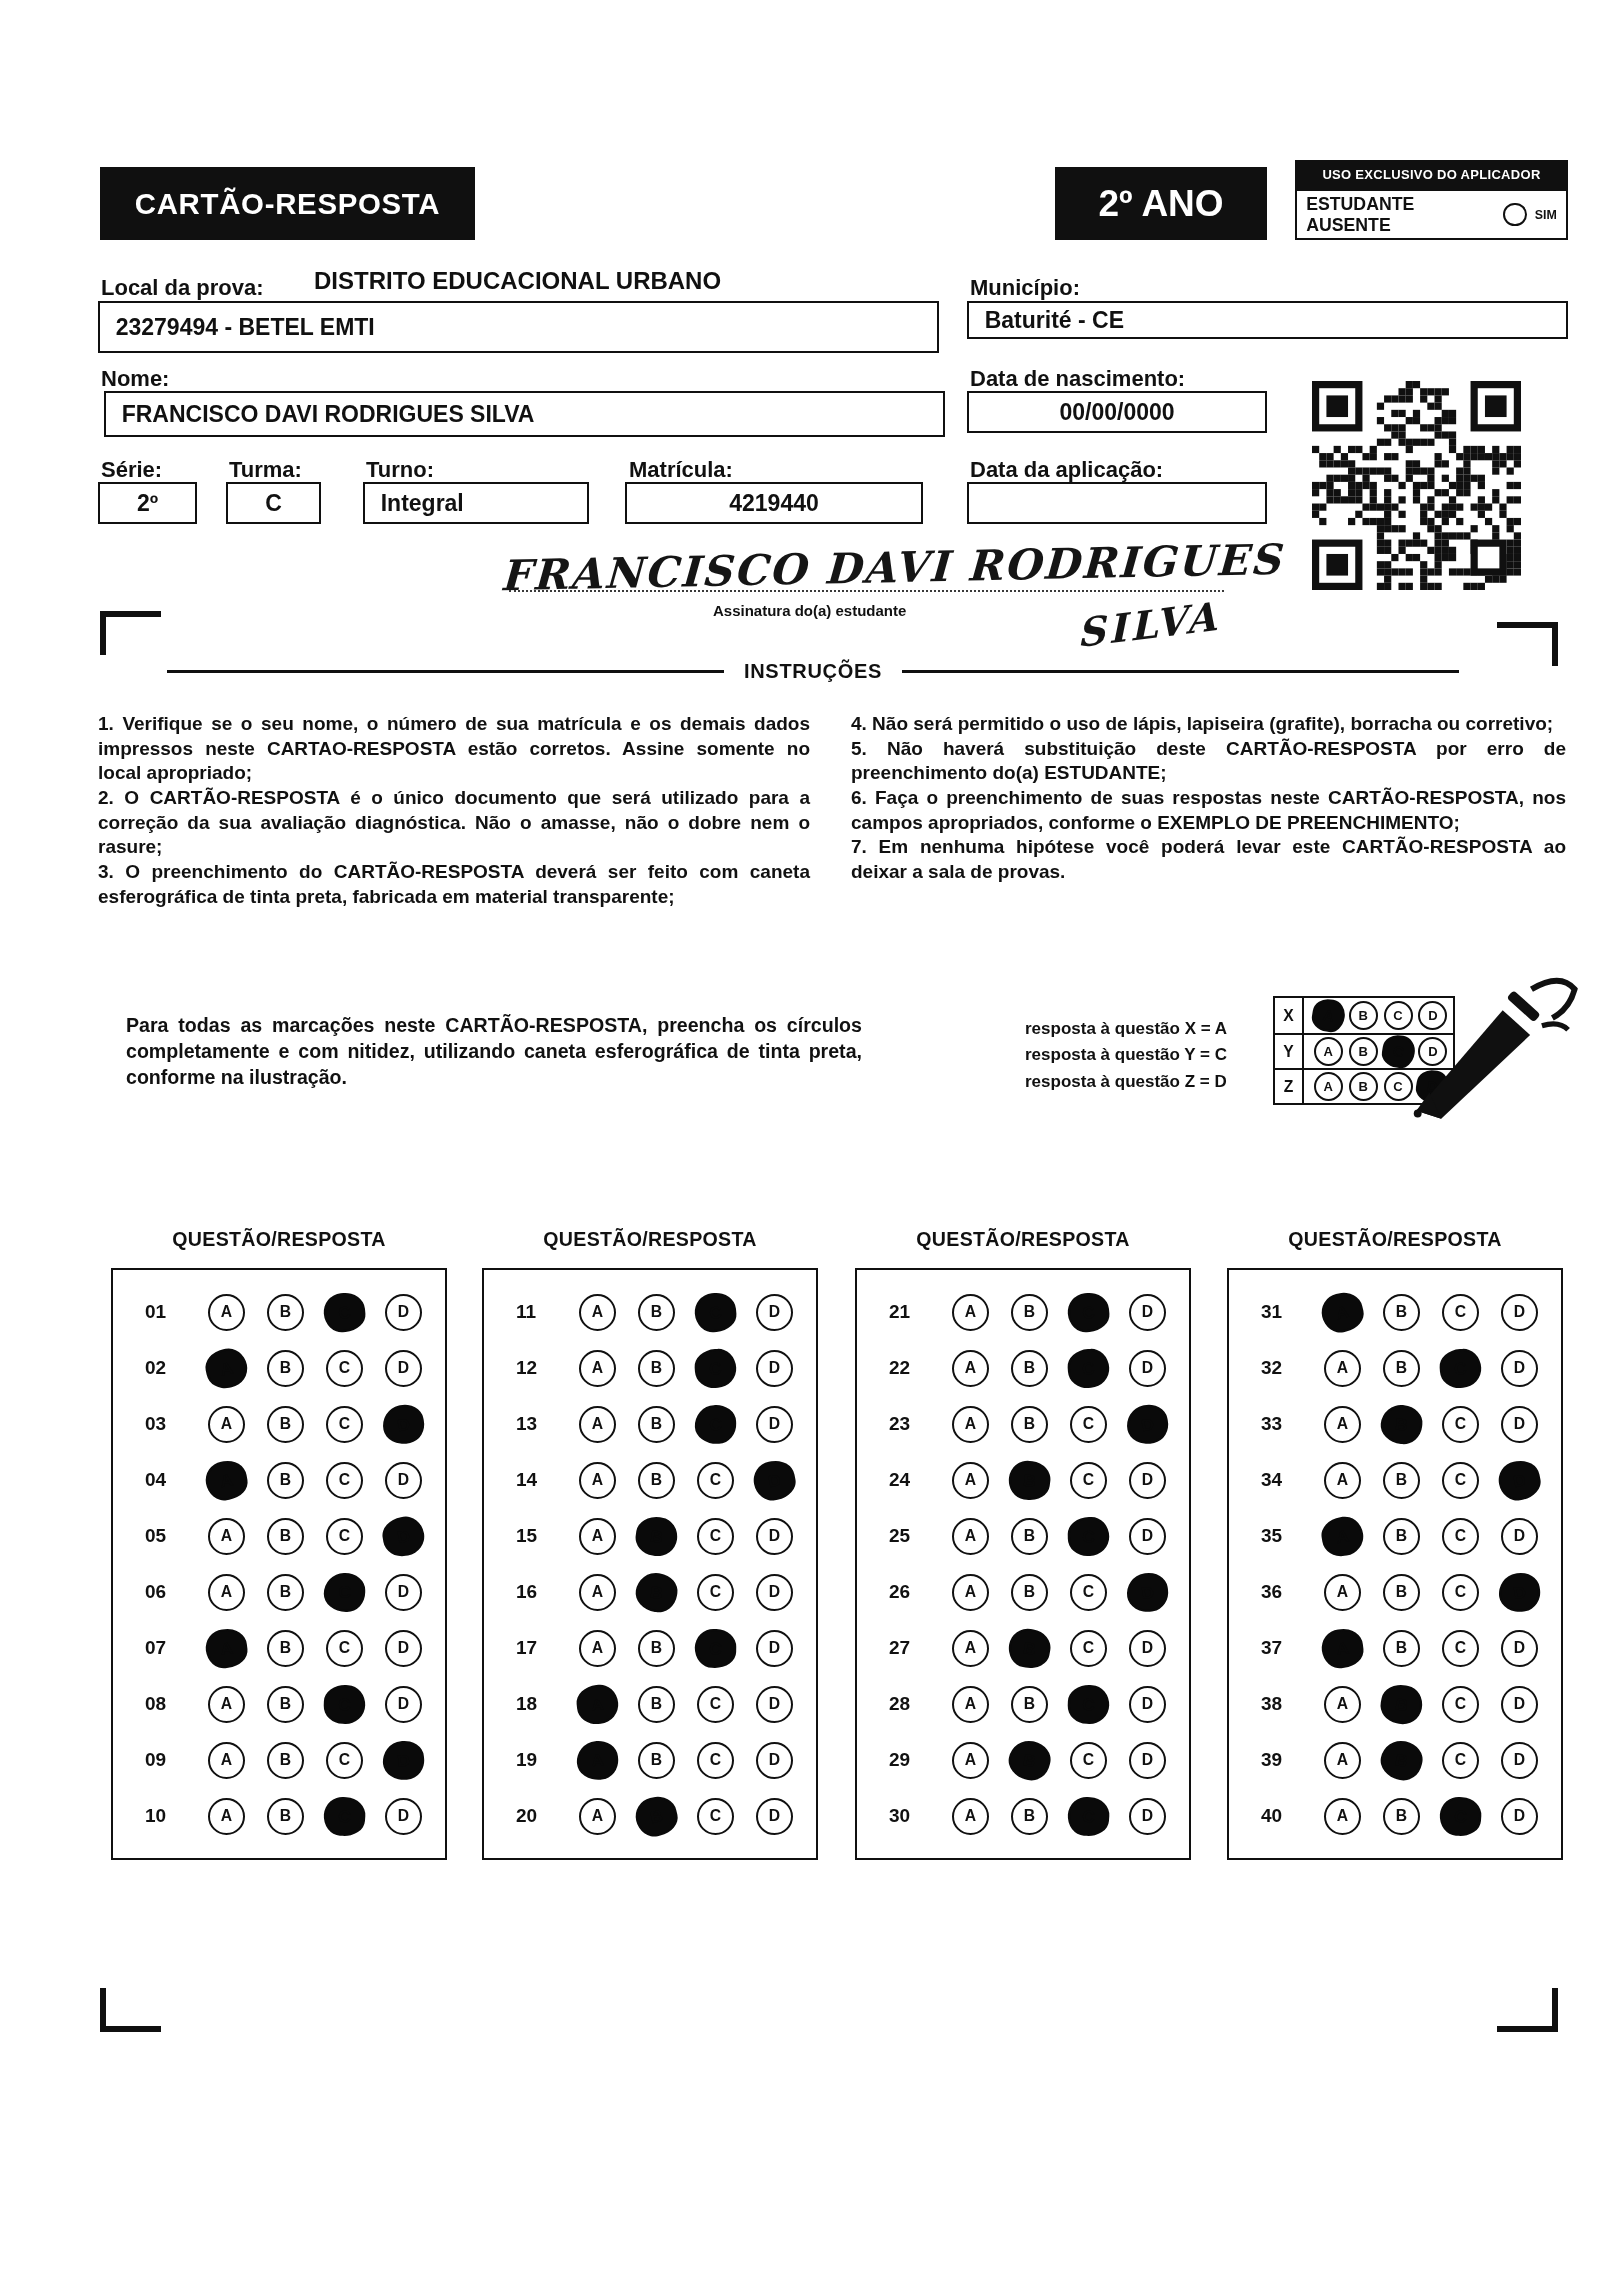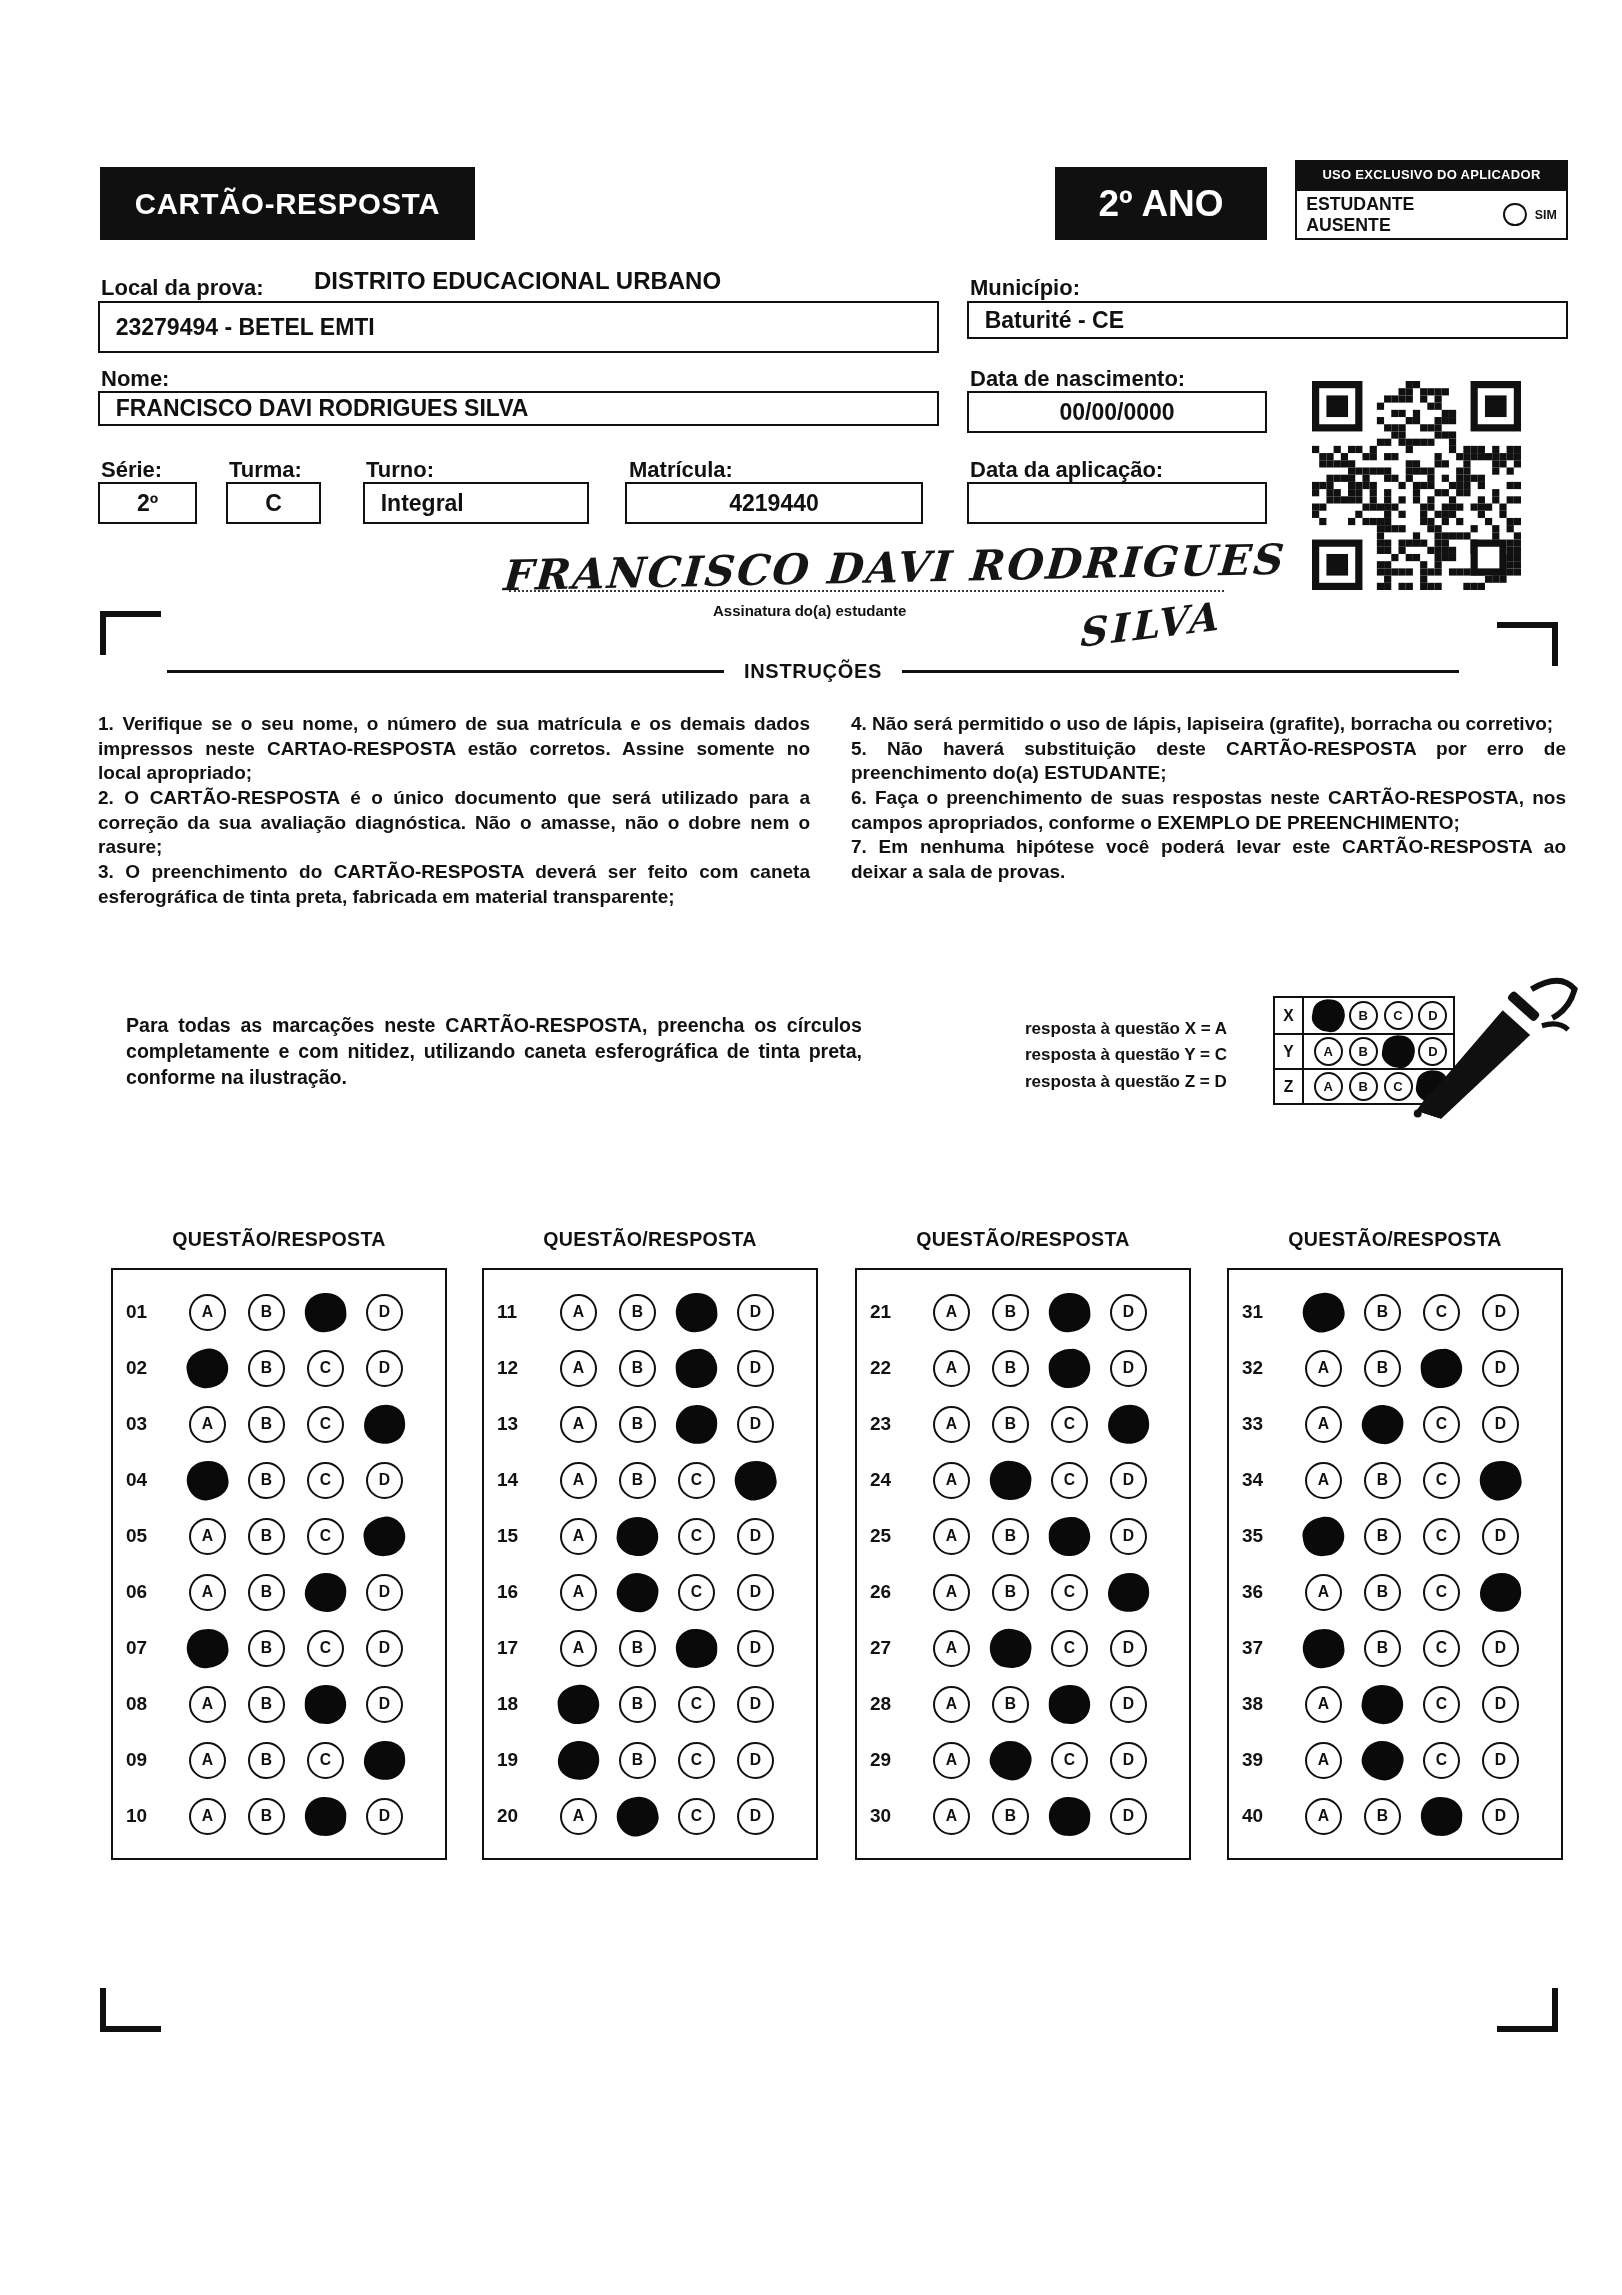--- a/index.html
+++ b/index.html
@@ -59,21 +59,21 @@
   .ex-row { display:flex; align-items:center; height:35px; padding:0 5.2px 0 0; border-top:2px solid #101010; }
   .ex-row:first-child { border-top:none; }
   .ex-label { width:29px; align-self:stretch; display:flex; align-items:center; justify-content:center; font-size:15.7px; font-weight:bold; border-right:2px solid #101010; margin-right:3.9px; }
   .ex-bubble { width:29px; height:29px; border:2px solid #101010; border-radius:50%; display:flex; align-items:center; justify-content:center; font-size:13px; font-weight:bold; margin-left:5.9px; flex:none; }
   .ex-bubble.filled { background:#0a0a0a; border-color:#0a0a0a; color:#0a0a0a; border-radius:53% 47% 44% 56% / 47% 53% 56% 44%; transform:scale(1.12) rotate(9deg); }
   .pen-illus { left:1407px; top:950px; width:177px; height:170px; pointer-events:none; }
 
   
   .answers-header { top:1228px; width:336px; text-align:center; font-size:19.6px; font-weight:bold; letter-spacing:0.3px; }
   .answer-box { top:1268px; width:336px; height:592px; border:2.6px solid #101010; background:#fff; padding-top:14.4px; }
-  .q-row { display:flex; align-items:center; height:56px; padding-left:13px; }
+  .q-row { display:flex; align-items:center; height:56px; padding-left:32px; }
   .q-num { width:41px; font-size:19px; font-weight:bold; flex:none; }
   .bubble { width:37px; height:37px; border:2.6px solid #101010; border-radius:50%; display:flex; align-items:center; justify-content:center; font-size:15.7px; font-weight:bold; margin-left:22px; flex:none; background:#fff; }
   .bubble.filled { background:#0a0a0a; border-color:#0a0a0a; color:#0a0a0a; }
 
   .col0 { left:111px; } .col1 { left:482px; } .col2 { left:855px; } .col3 { left:1227px; }
 
   .qr { left:1312px; top:381px; width:209px; height:209px; }
 </style>
 </head>
 <body>
@@ -101,21 +101,21 @@
 
   <div class="abs fieldbox" style="left:98px; top:301px; width:841px; height:52px;">
     <span class="value">23279494 - BETEL EMTI</span>
   </div>
   <div class="abs fieldbox" style="left:967px; top:301px; width:601px; height:38px;">
     <span class="value">Baturité - CE</span>
   </div>
 
   <div class="abs label" style="left:101px; top:366px;">Nome:</div>
   <div class="abs label" style="left:970px; top:366px;">Data de nascimento:</div>
-  <div class="abs fieldbox" style="left:98px; top:391px; width:841px; height:35px;">
+  <div class="abs fieldbox" style="left:104px; top:391px; width:841px; height:46px;">
     <span class="value">FRANCISCO DAVI RODRIGUES SILVA</span>
   </div>
   <div class="abs fieldbox center" style="left:967px; top:391px; width:300px; height:42px;">
     <span class="value">00/00/0000</span>
   </div>
 
   <div class="abs qr" id="qr"><svg width="209" height="209" viewBox="0 0 319 319">
         <rect x="143" y="0" width="11" height="11" fill="#101010"></rect>
         <rect x="154" y="0" width="11" height="11" fill="#101010"></rect>
         <rect x="132" y="11" width="11" height="11" fill="#101010"></rect>

